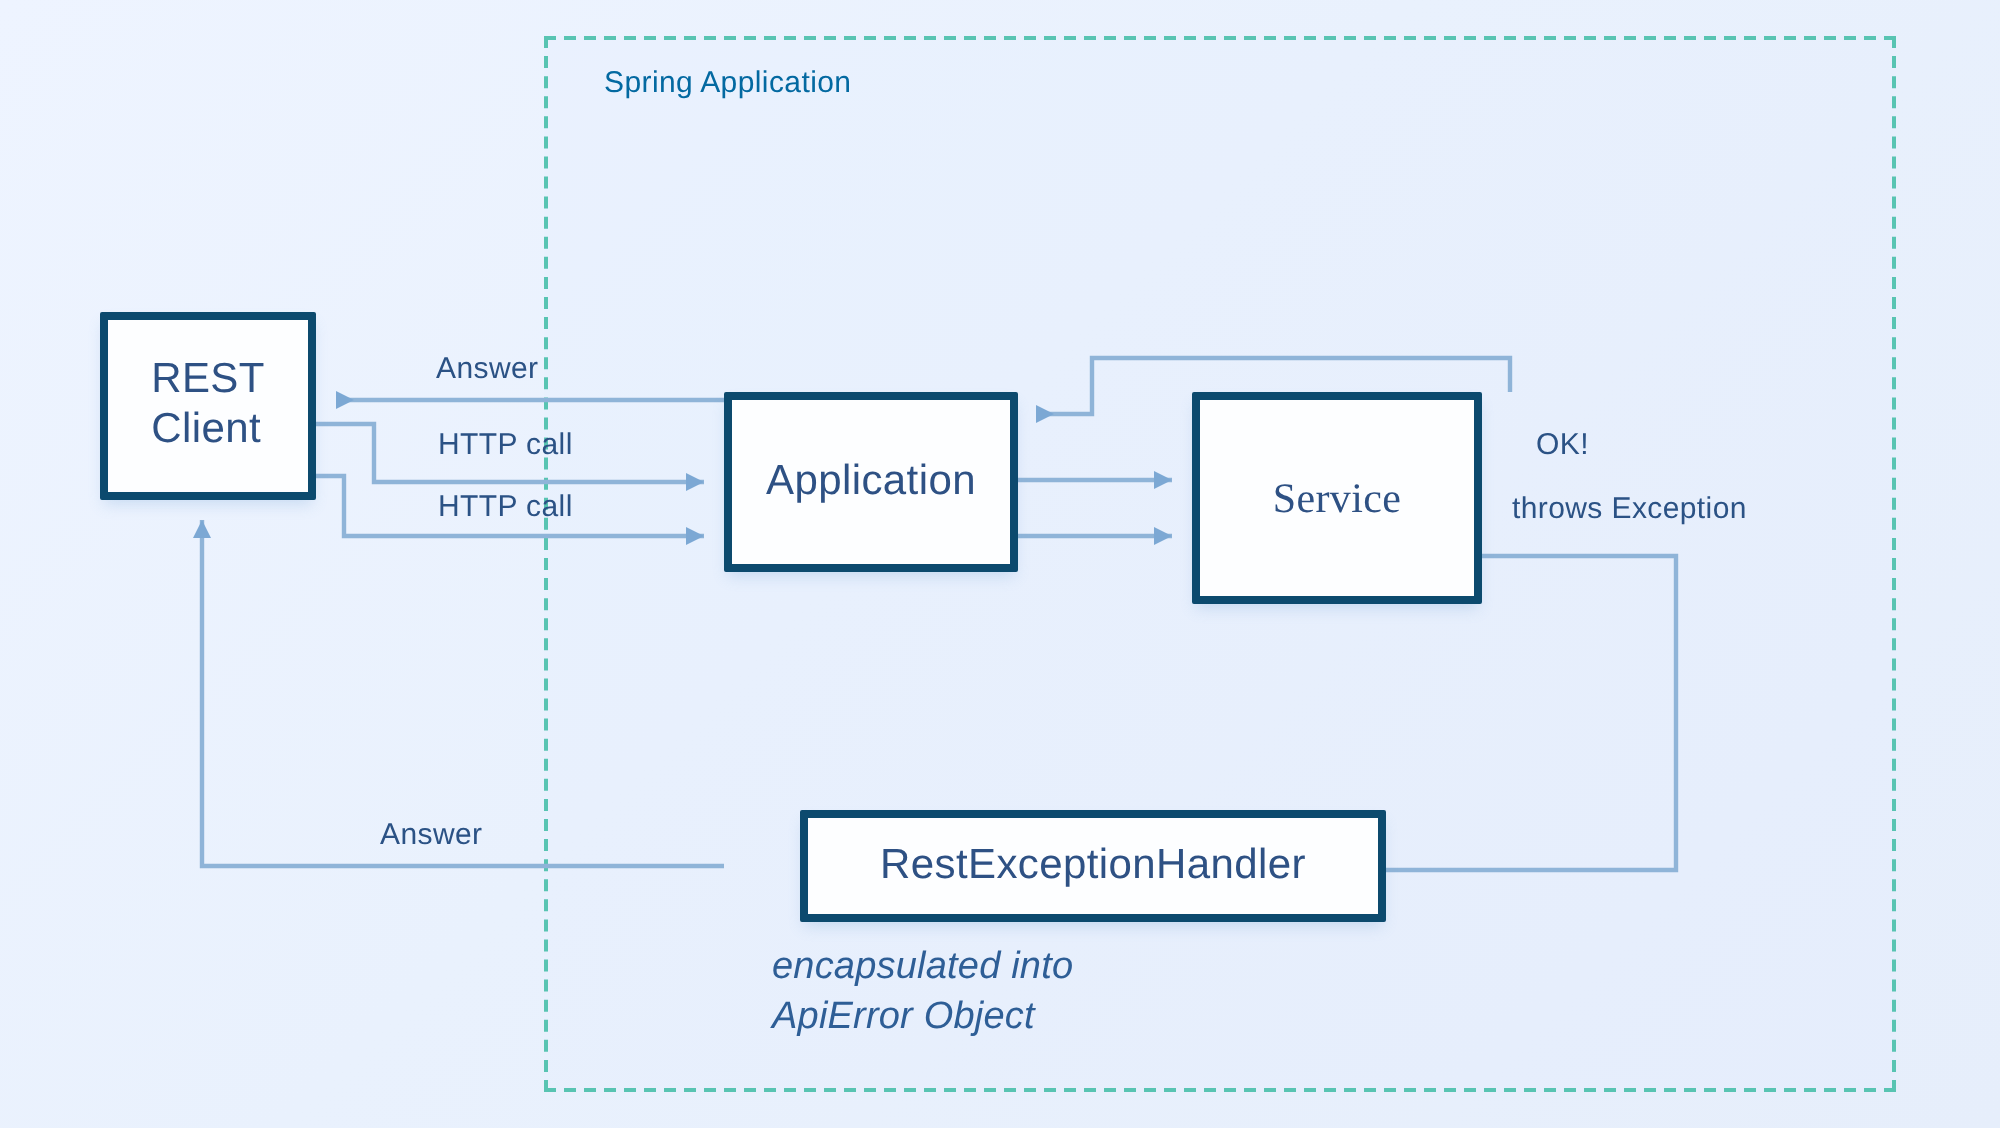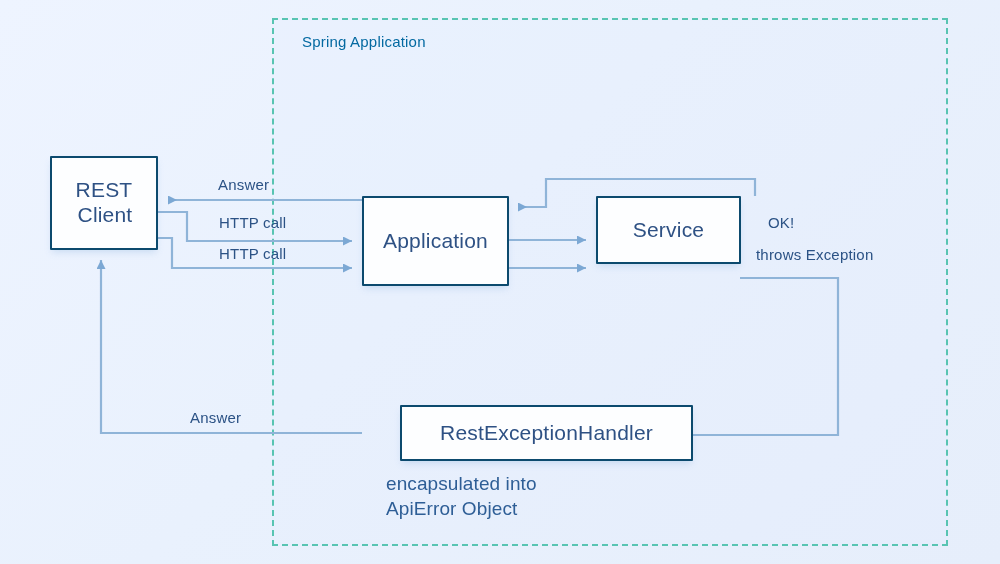--- a/index.html
+++ b/index.html
@@ -23,26 +23,26 @@
     position: absolute;
     left: 0;
     top: 0;
     width: 1000px;
     height: 564px;
   }
   .node-box {
     position: absolute;
     box-sizing: border-box;
     background: #fdfeff;
-    border: 2px solid #0c4a6e;
+    border: 4px solid #0c4a6e;
     border-radius: 1px;
     display: flex;
     align-items: center;
     justify-content: center;
-    text-align: right;
+    text-align: left;
     color: #2e5184;
     font-size: 21px;
     line-height: 1.18;
     letter-spacing: 0.2px;
     box-shadow: 0 4px 7px -2px rgba(120, 165, 215, 0.30);
   }
   .edge-label {
     position: absolute;
     color: #2b5285;
     font-size: 15px;
@@ -118,36 +118,36 @@
     <span>
       <span>REST</span><br>
       <span>Client</span>
     </span>
   </div>
 
   <div class="node-box" style="left:362px; top:196px; width:147px; height:90px;">
     <span>Application</span>
   </div>
 
-  <div class="node-box" style="left:596px; top:196px; width:145px; height:68px;">
+  <div class="node-box" style="left:596px; top:196px; width:145px; height:106px;font-family:Liberation Serif, serif;">
     <span>Service</span>
   </div>
 
   <div class="node-box" style="left:362px; top:405px; width:293px; height:56px;margin-left:38px;">
     <span>RestExceptionHandler</span>
   </div>
 
   <div class="edge-label" style="left:218px; top:176px;">Answer</div>
 
   <div class="edge-label" style="left:219px; top:214px;">HTTP call</div>
 
   <div class="edge-label" style="left:219px; top:245px;">HTTP call</div>
 
   <div class="edge-label" style="left:768px; top:177px;margin-top:37px;">OK!</div>
 
   <div class="edge-label" style="left:756px; top:246px;">throws Exception</div>
 
   <div class="edge-label" style="left:190px; top:409px;">Answer</div>
 
-  <div class="note-text" style="left:386px; top:471px;">encapsulated into
+  <div class="note-text" style="left:386px; top:471px;font-style:italic;">encapsulated into
 ApiError Object</div>
 
 </div>
 
 </body></html>

